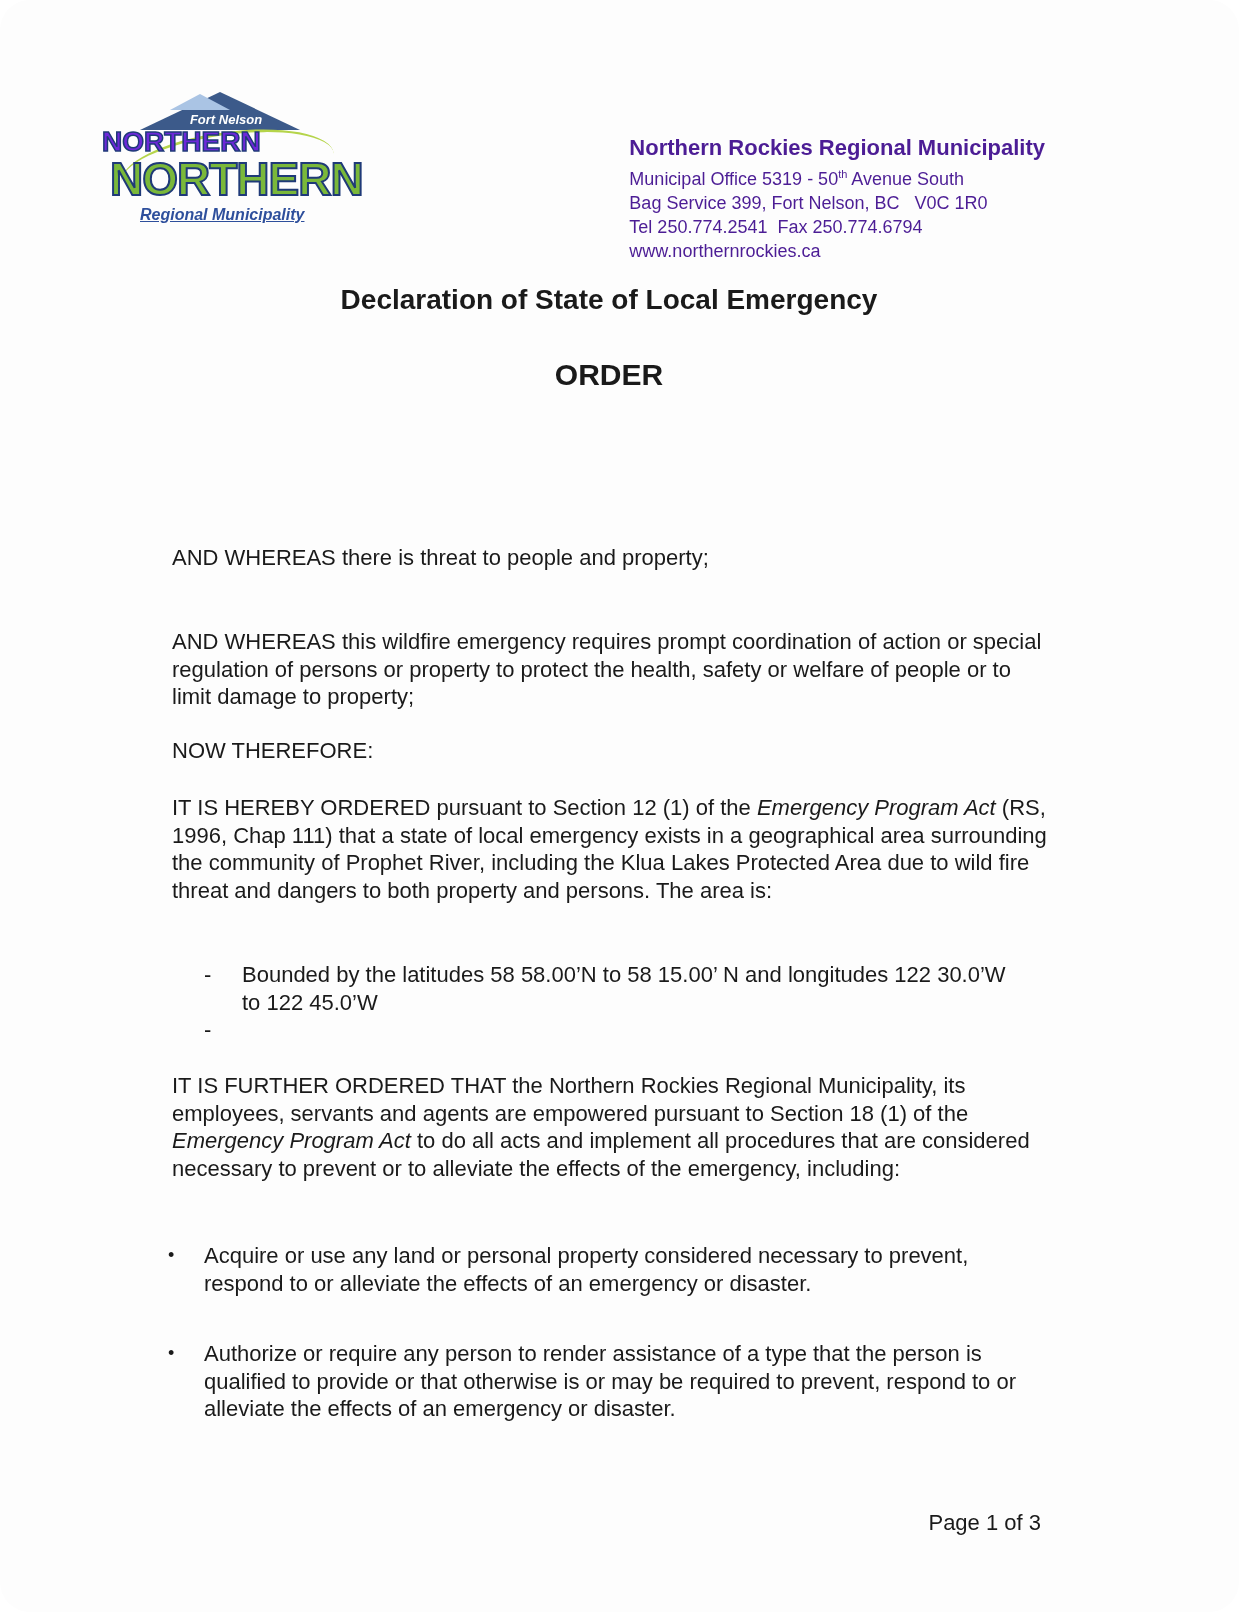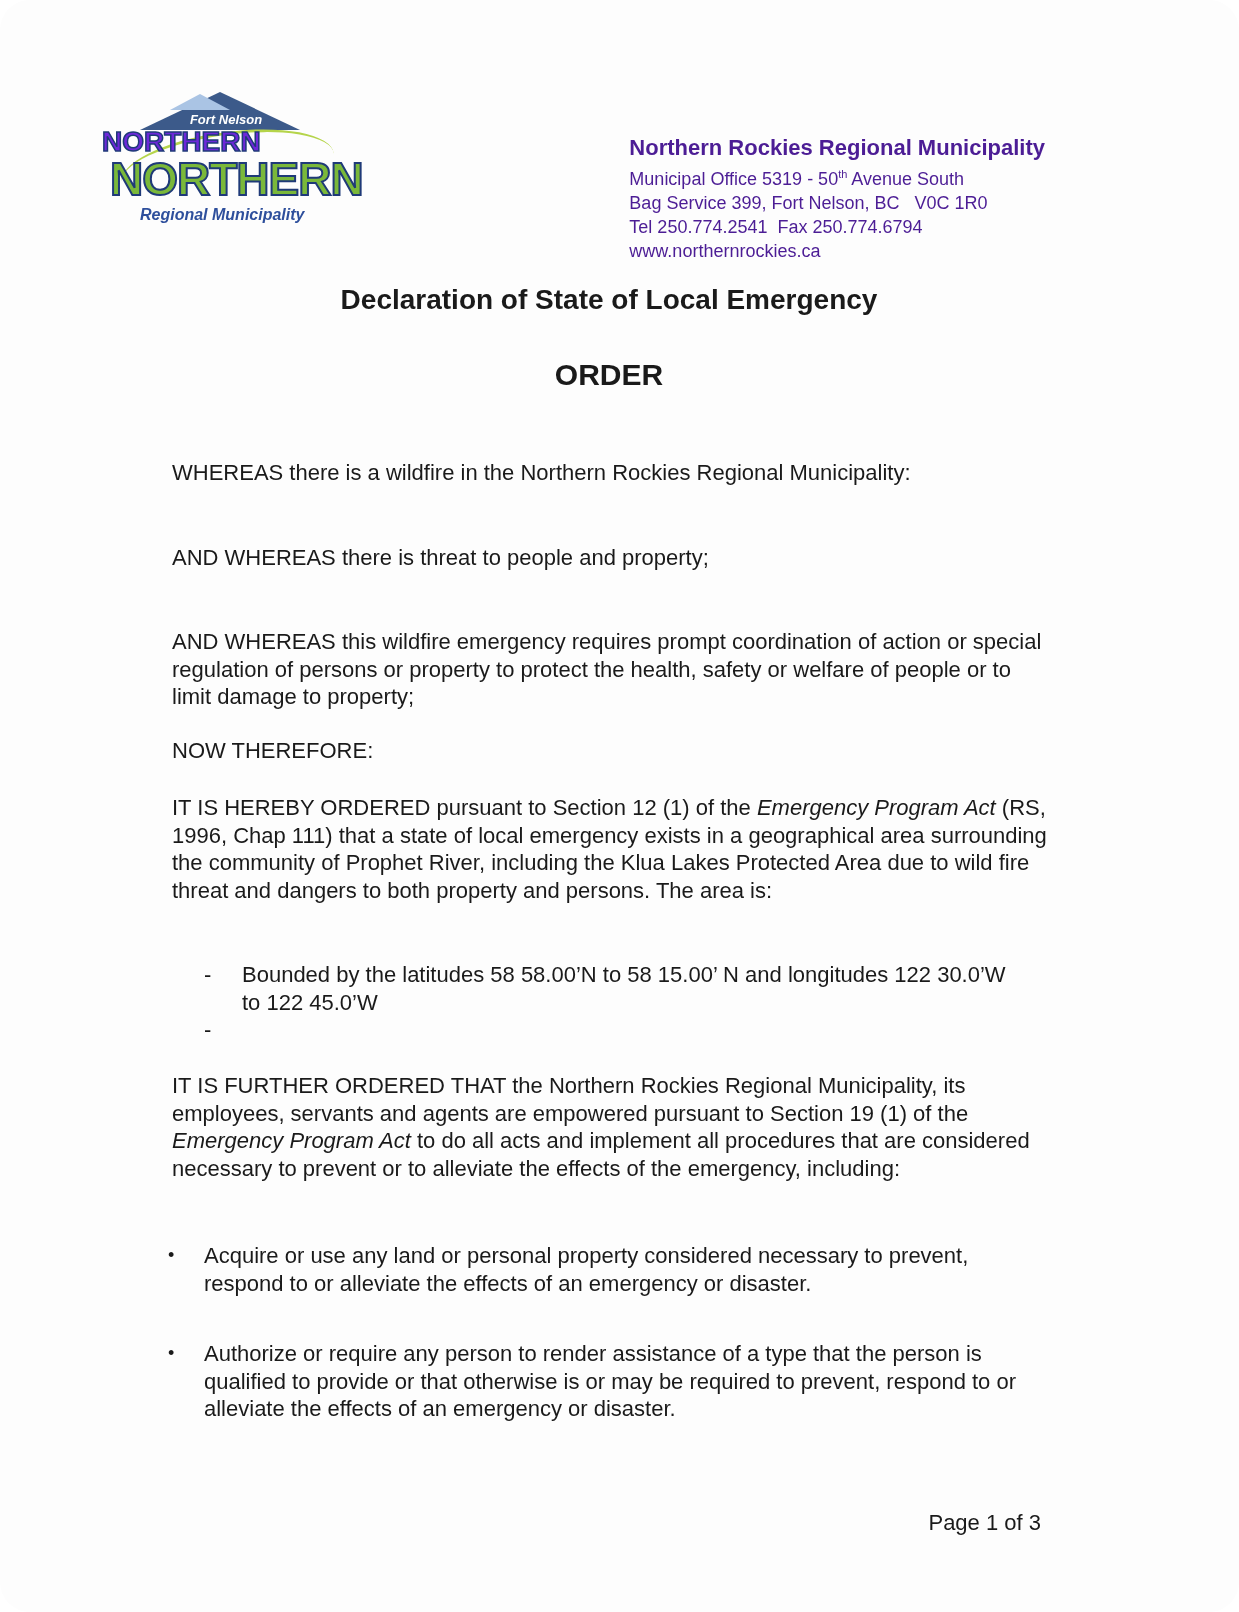--- a/index.html
+++ b/index.html
@@ -18,21 +18,21 @@
   .logo .fort { position:absolute; left:46px; top:20px; width:160px; text-align:center;
       font-weight:bold; font-style:italic; font-size:13px; color:#ffffff; }
   .logo .northern { position:absolute; left:2px; top:34px; font-weight:bold; font-size:28px;
       letter-spacing:0px; color:#6d28d9; -webkit-text-stroke:1.5px #1f3a78;
       text-shadow:0 0 0 #1f3a78; }
   .logo .rockies { position:absolute; left:10px; top:60px; font-weight:bold; font-size:46px;
       color:#7ab83a; -webkit-text-stroke:2px #1f3a78; letter-spacing:-1px; }
   .logo .swoosh { position:absolute; left:20px; top:40px; width:215px; height:70px;
       border-top:3px solid #b5d44a; border-radius:50%; transform:rotate(-8deg); }
   .logo .regional { position:absolute; left:40px; top:114px; font-weight:bold; font-style:italic;
-      font-size:16px; color:#2e4f9c; }
+      font-size:16px; color:#2e4f9c;text-decoration:underline; }
 
   
   .letterhead { position:absolute; right:194px; top:134px; text-align:left; color:#4c1d95; }
   .letterhead .org { font-weight:bold; font-size:22px; line-height:28px; }
   .letterhead .line { font-size:18px; line-height:24px; }
   .letterhead sup { font-size:11px; }
 
   .title { position:absolute; left:0; width:1218px; text-align:center; font-weight:bold;
            font-size:28px; color:#1a1a1a; }
   .title.t1 { top:284px; }
@@ -70,38 +70,37 @@
     <div class="org">Northern Rockies Regional Municipality</div>
     <div class="line"><span>Municipal Office 5319 - 50</span><sup>th</sup><span> Avenue South</span></div>
     <div class="line" style="white-space:pre">Bag Service 399, Fort Nelson, BC   V0C 1R0</div>
     <div class="line" style="white-space:pre">Tel 250.774.2541  Fax 250.774.6794</div>
     <div class="line">www.northernrockies.ca</div>
   </div>
 
   <div class="title t1">Declaration of State of Local Emergency</div>
   <div class="title t2">ORDER</div>
 
-  <div class="para" style="top:459px;">WHEREAS there is a wildfire in the Northern Rockies Regional Municipality:</div>
   <div class="para" style="top:544px;">AND WHEREAS there is threat to people and property;</div>
   <div class="para" style="top:628px;">AND WHEREAS this wildfire emergency requires prompt coordination of action or special regulation of persons or property to protect the health, safety or welfare of people or to limit damage to property;</div>
   <div class="para" style="top:737px;">NOW THEREFORE:</div>
 
   <div class="para" style="top:794px;"><span>IT IS HEREBY ORDERED pursuant to Section 12 (1) of the </span><i>Emergency Program Act</i><span> (RS, 1996, Chap 111) that a state of local emergency exists in a geographical area surrounding the community of Prophet River, including the Klua Lakes Protected Area due to wild fire threat and dangers to both property and persons. The area is:</span></div>
 
   <div class="dash-list" style="top:961px;">
     <div class="dash-item">
       <span class="mark">-</span>
       <span>Bounded by the latitudes 58 58.00’N to 58 15.00’ N and longitudes 122 30.0’W to 122 45.0’W</span>
     </div>
     <div class="dash-item">
       <span class="mark">-</span>
     </div>
   </div>
 
-  <div class="para" style="top:1072px;"><span>IT IS FURTHER ORDERED THAT the Northern Rockies Regional Municipality, its employees, servants and agents are empowered pursuant to Section 19 (1) of the </span><i>Emergency Program Act</i><span> to do all acts and implement all procedures that are considered necessary to prevent or to alleviate the effects of the emergency, including:</span></div>
+  <div class="para" style="top:1072px;"><span>IT IS FURTHER ORDERED THAT the Northern Rockies Regional Municipality, its employees, servants and agents are empowered pursuant to Section 18 (1) of the </span><i>Emergency Program Act</i><span> to do all acts and implement all procedures that are considered necessary to prevent or to alleviate the effects of the emergency, including:</span></div>
 
   <div class="bullet-list" style="top:1242px;">
     <div class="bullet-item" style="margin-bottom:43px;">
       <span class="mark">•</span>
       <span>Acquire or use any land or personal property considered necessary to prevent, respond to or alleviate the effects of an emergency or disaster.</span>
     </div>
     <div class="bullet-item">
       <span class="mark">•</span>
       <span>Authorize or require any person to render assistance of a type that the person is qualified to provide or that otherwise is or may be required to prevent, respond to or alleviate the effects of an emergency or disaster.</span>
     </div>

